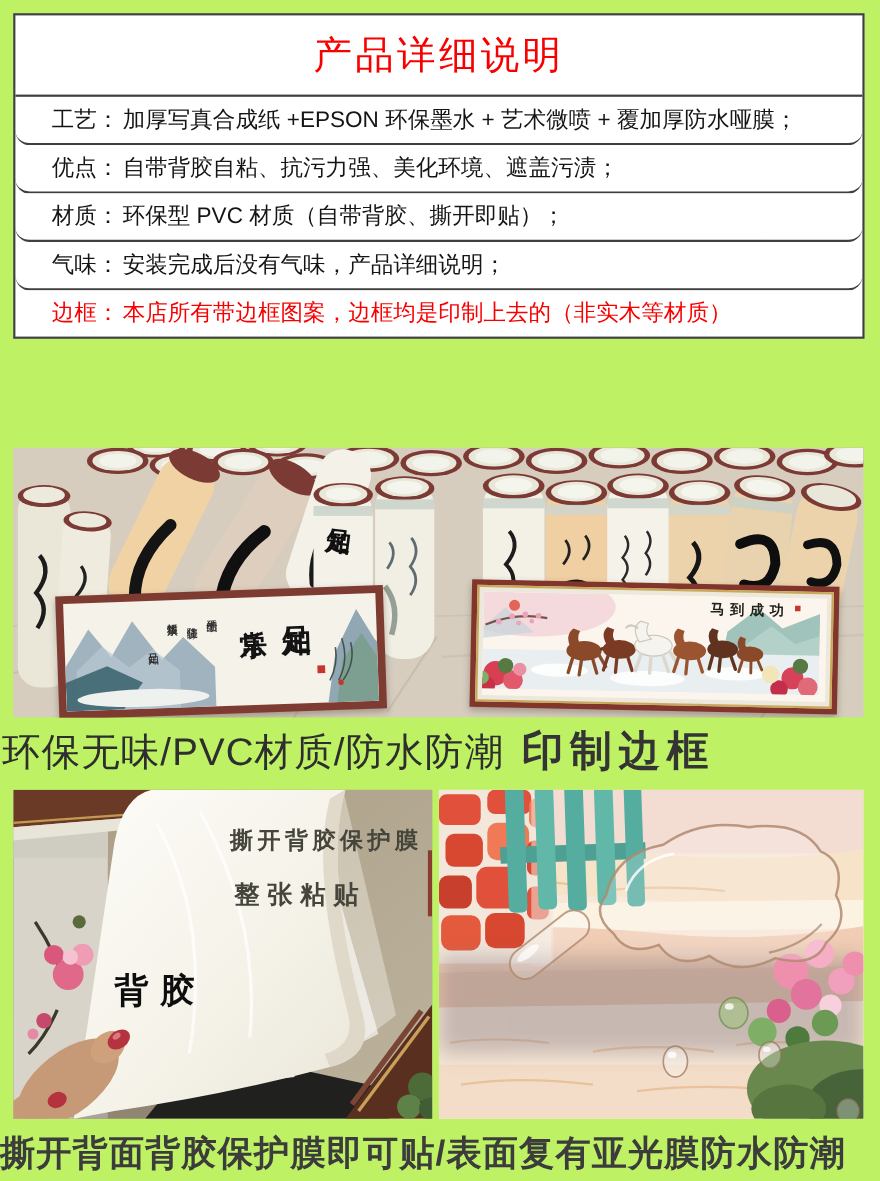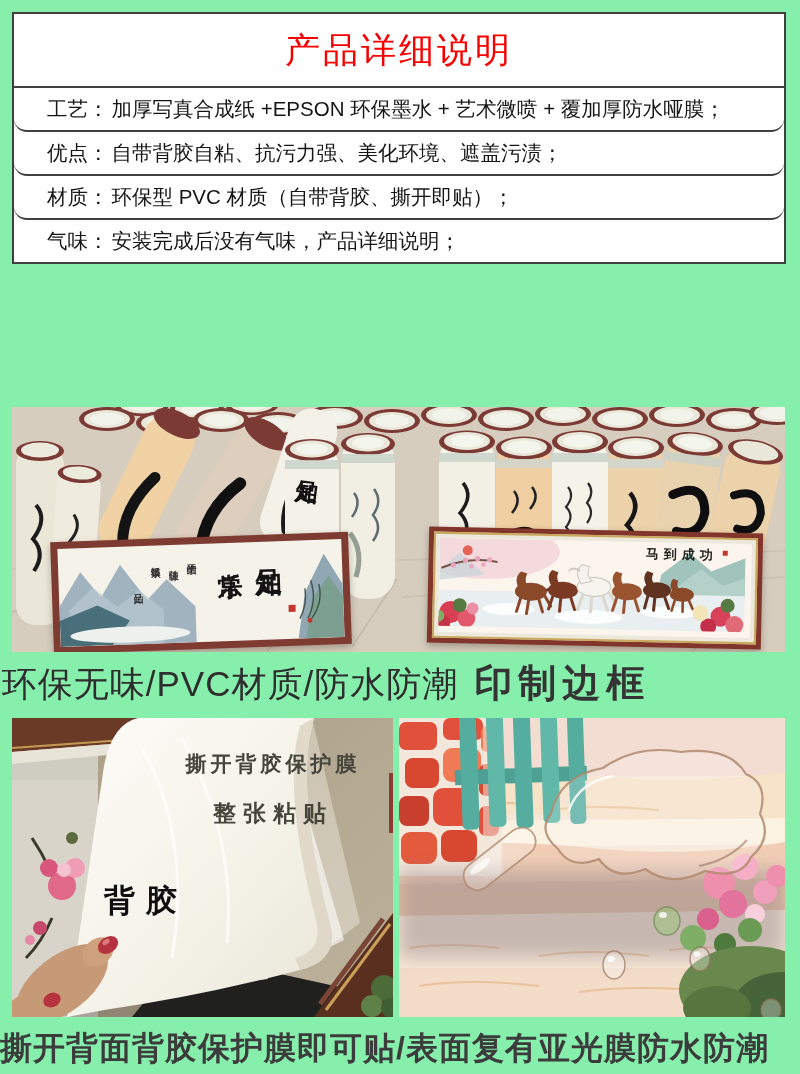--- a/index.html
+++ b/index.html
@@ -1,16 +1,16 @@
 <!DOCTYPE html>
 <html><head>
 <meta charset="utf-8">
 <style>
   html,body{margin:0;padding:0;background:#fff;}
-  .page{position:relative;width:800px;height:1074px;background:#86efac;overflow:hidden;
+  .page{position:relative;width:800px;height:1074px;background:#bef264;overflow:hidden;
         font-family:"Liberation Sans",sans-serif;}
   
   .spec-table{position:absolute;left:12px;top:12px;width:774px;border:2px solid #3f3f3f;box-sizing:border-box;background:#fff;}
   .title-cell{height:72px;display:flex;align-items:center;justify-content:center;
               font-size:35px;letter-spacing:3px;color:#f80000;border-bottom:2px solid #3f3f3f;}
   .spec-row{height:42px;line-height:42px;padding-left:33px;font-size:20.5px;color:#151515;
             border-bottom:2px solid #3f3f3f;white-space:nowrap;overflow:hidden;border-radius:13px;}
   .spec-row:last-child{border-bottom:none;}
   .spec-row .row-label{margin-right:3px;}
   .spec-row.red,.spec-row.red span{color:#f80000;}
@@ -38,21 +38,21 @@
   .frame-right{position:absolute;left:416px;top:123px;width:334px;height:116px;background:#82362b;
                padding:5px;box-sizing:border-box;transform:rotate(1.2deg);box-shadow:0 3px 7px rgba(60,45,30,.35);}
   .gold{width:100%;height:100%;border:2px solid #c9a85c;box-sizing:border-box;background:#ece8dc;padding:4px;}
   .art-right{position:relative;width:100%;height:100%;background:#fbf5ee;overflow:hidden;}
   .ma-title{position:absolute;top:3px;right:34px;font-family:"DejaVu Serif",serif;font-weight:bold;
             font-size:13px;letter-spacing:5px;color:#23231f;}
   .seal2{position:absolute;width:5px;height:5px;background:#c5372e;right:24px;top:7px;}
   
   .peel-text{position:absolute;left:150px;top:32px;width:222px;text-align:center;
              color:#45453c;font-weight:bold;}
-  .peel-text .l1{display:block;font-size:21px;letter-spacing:4px;}
+  .peel-text .l1{display:block;font-size:21px;letter-spacing:4px;text-align:right;}
   .peel-text .l2{display:block;font-size:23px;letter-spacing:7px;margin-top:20px;}
   .beijiao{position:absolute;left:92px;top:162px;font-size:31px;letter-spacing:11px;
            color:#0e0e0e;font-weight:600;}
   
   .caption1{position:absolute;left:0;top:654px;width:652px;height:58px;line-height:58px;
             text-align:center;white-space:nowrap;}
   .caption1 .c1a{font-size:35px;font-weight:500;letter-spacing:1px;color:#2e2e2e;}
   .caption1 .c1b{font-size:38px;font-weight:900;letter-spacing:6px;color:#343434;margin-left:16px;}
   .caption2{position:absolute;left:0;top:1022px;width:800px;height:52px;line-height:52px;
             text-align:left;font-size:32px;font-weight:700;letter-spacing:1px;color:#3c3c3c;white-space:nowrap;}
@@ -63,20 +63,21 @@
 <div class="page">
 
   <div class="spec-table">
     <div class="title-cell">
       <span>产品详细说明</span>
     </div>
     <div class="spec-row"><span class="row-label">工艺：</span><span class="row-text">加厚写真合成纸 +EPSON 环保墨水 + 艺术微喷 + 覆加厚防水哑膜；</span></div>
     <div class="spec-row"><span class="row-label">优点：</span><span class="row-text">自带背胶自粘、抗污力强、美化环境、遮盖污渍；</span></div>
     <div class="spec-row"><span class="row-label">材质：</span><span class="row-text">环保型 PVC 材质（自带背胶、撕开即贴）；</span></div>
     <div class="spec-row"><span class="row-label">气味：</span><span class="row-text">安装完成后没有气味，产品详细说明；</span></div>
+    <div class="spec-row red"><span class="row-label">边框：</span><span class="row-text">本店所有带边框图案，边框均是印制上去的（非实木等材质）</span></div>
   </div>
 
   <div class="photo photo-middle">
     <svg width="773" height="245" viewBox="0 0 773 245">
       <rect width="773" height="245" fill="#d6cdbf"></rect>
       <g stroke="#c1b5a3" stroke-width="1.5" opacity=".8">
         <line x1="0" y1="205" x2="180" y2="150"></line>
           <line x1="70" y1="245" x2="215" y2="152"></line>
         <line x1="255" y1="245" x2="310" y2="168"></line>
           <line x1="340" y1="240" x2="385" y2="172"></line>

